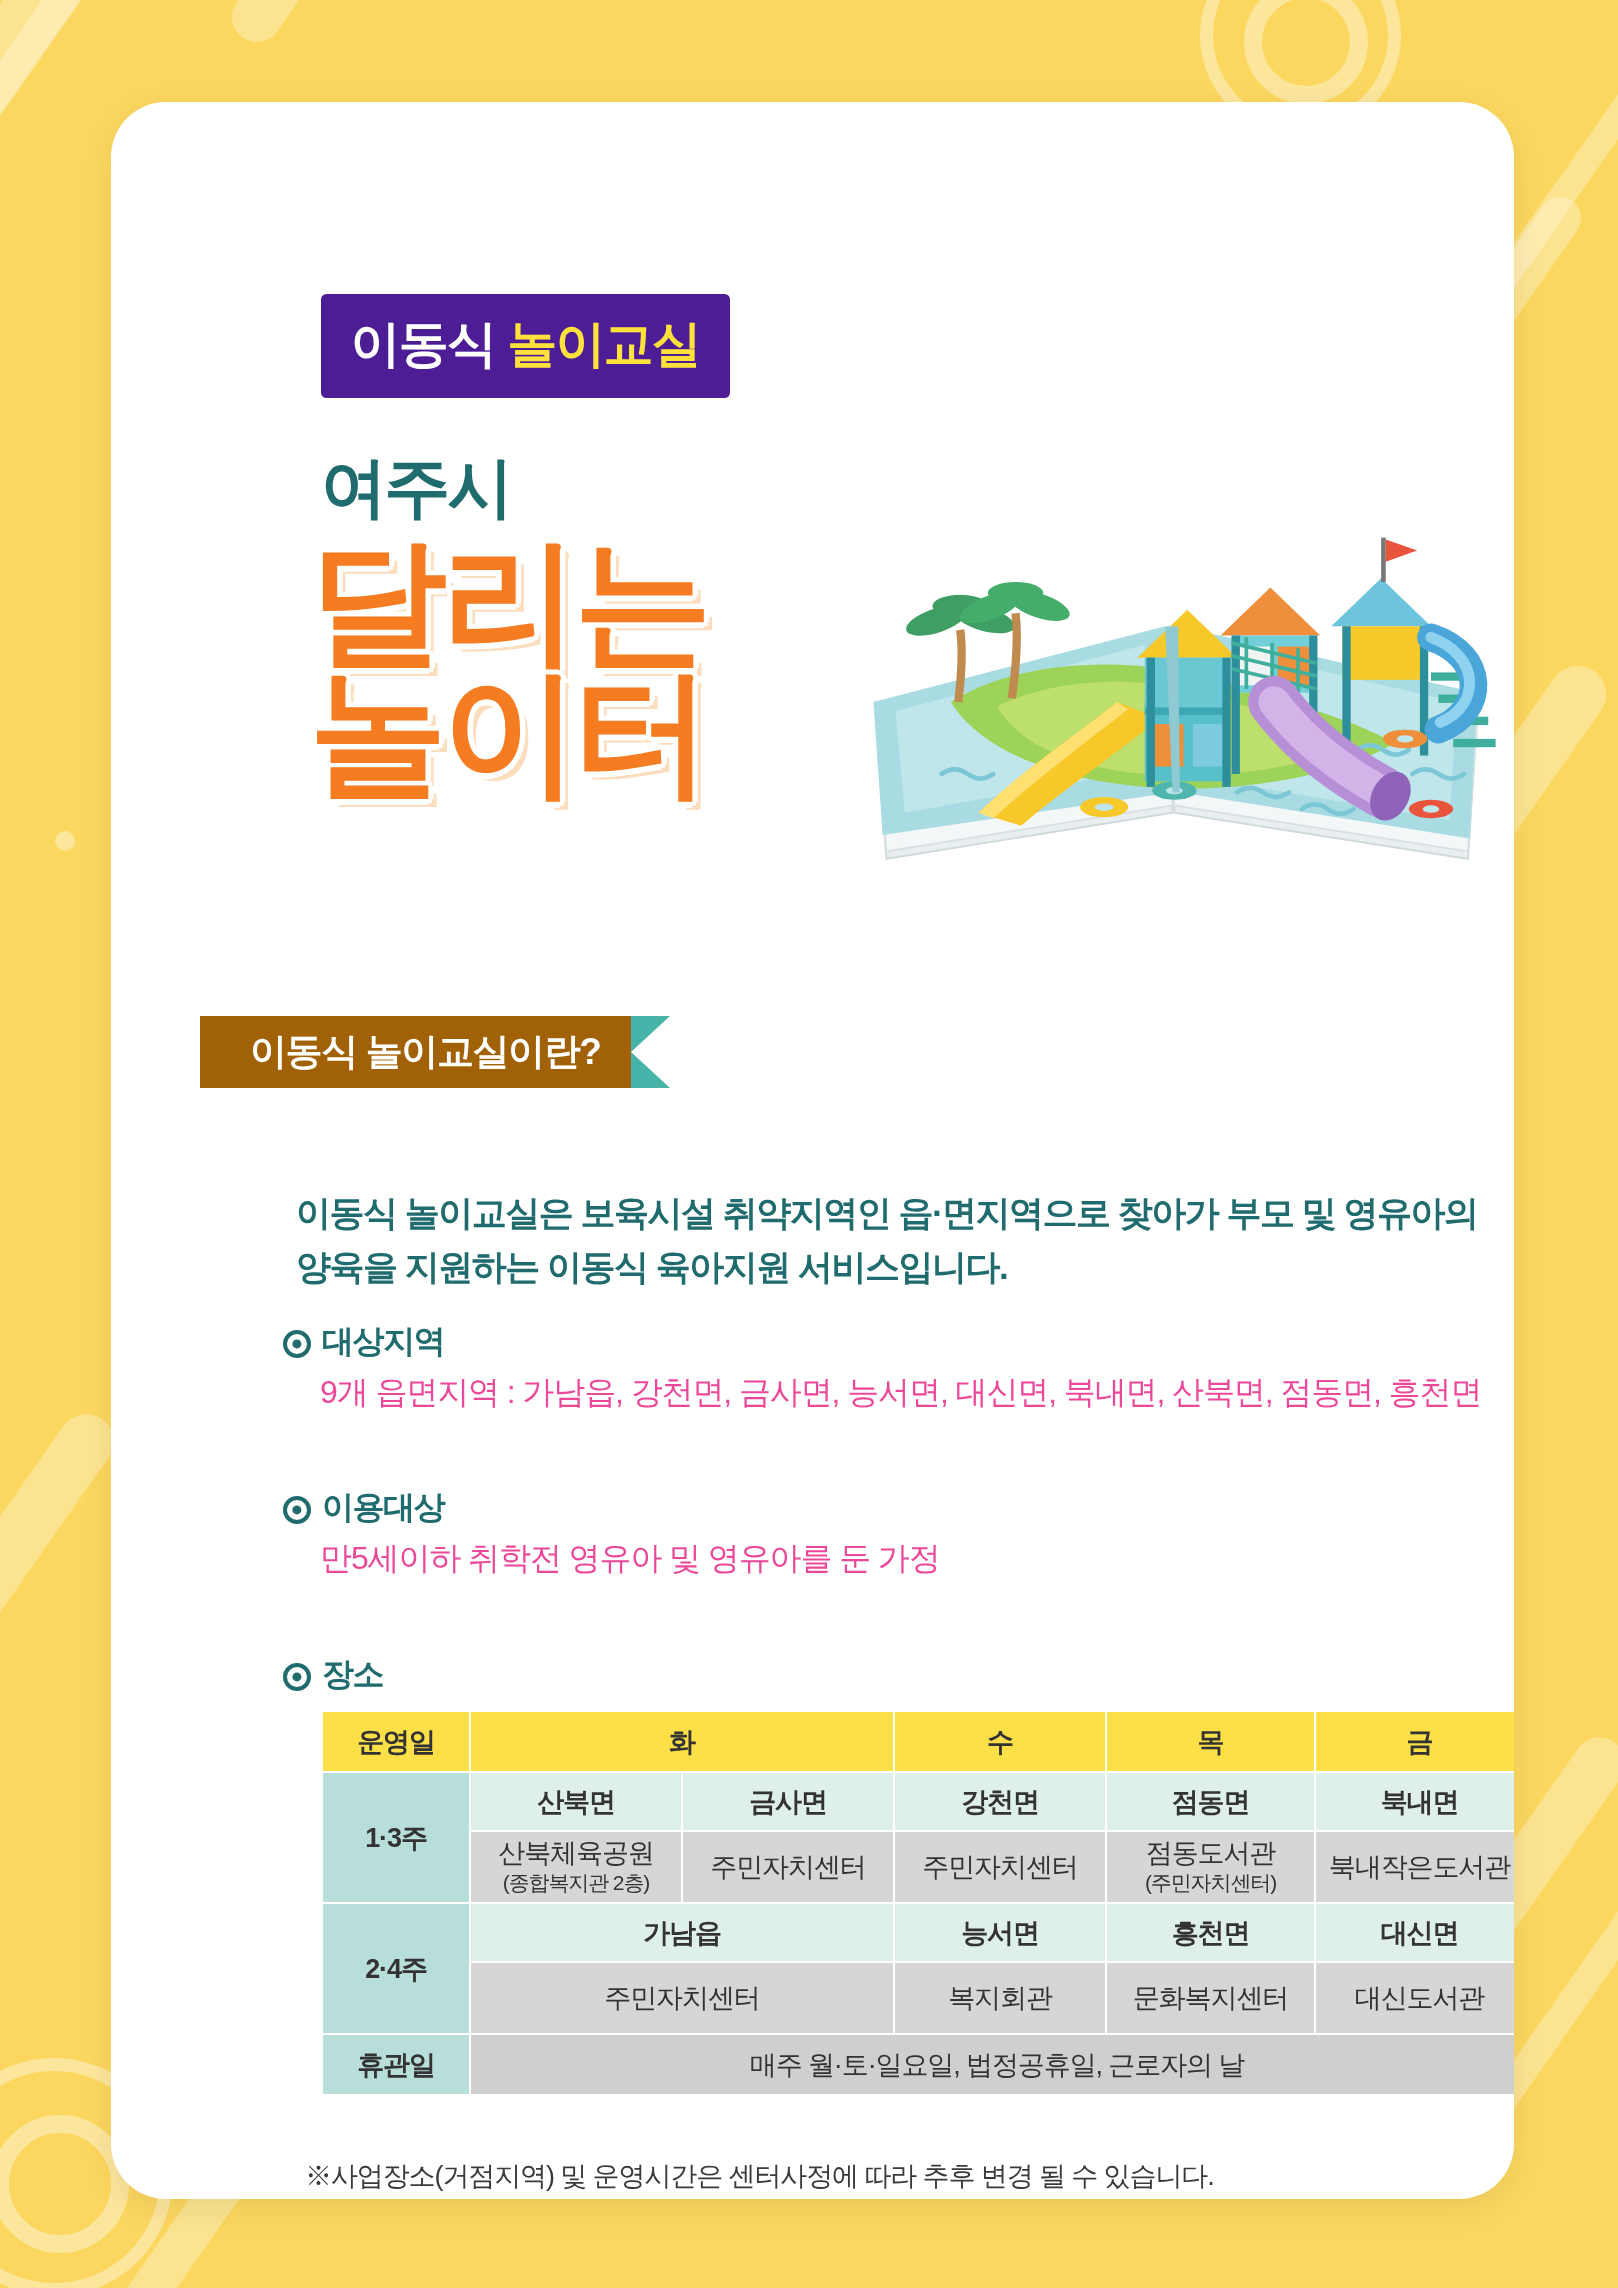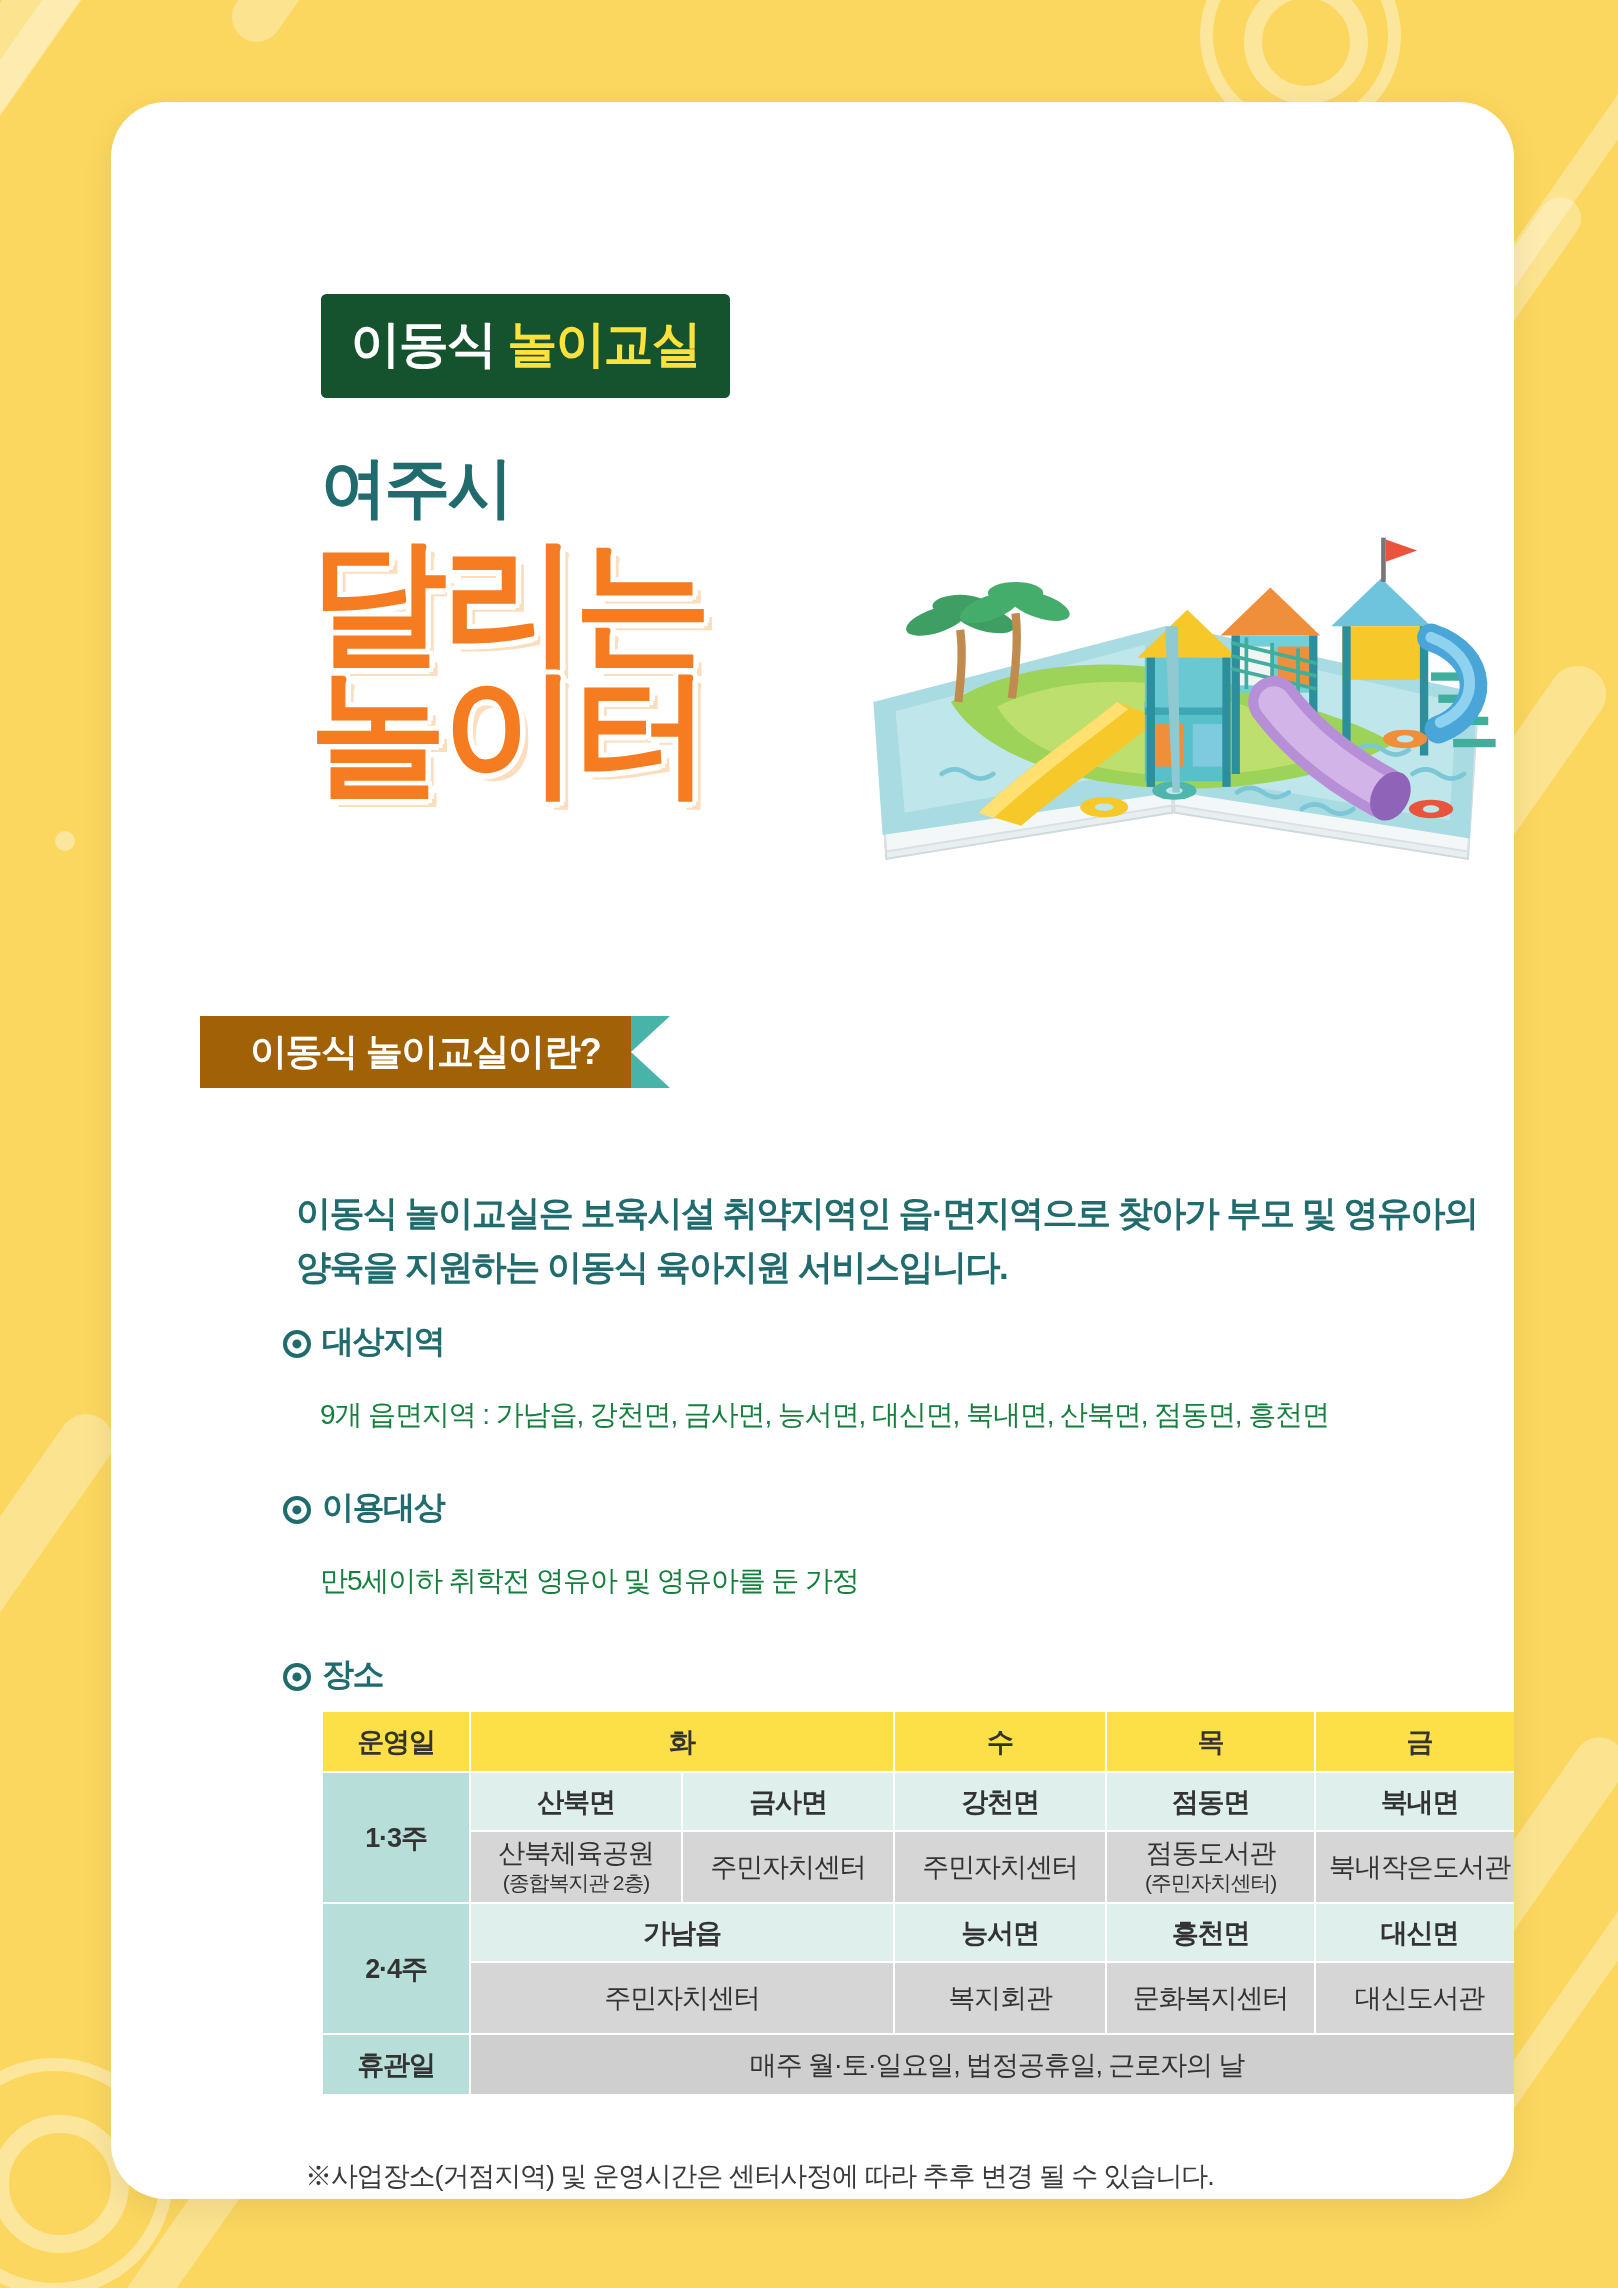--- a/index.html
+++ b/index.html
@@ -50,21 +50,21 @@
     border-radius: 55px;
     box-shadow: 0 9.2px 33px rgba(0, 0, 0, 0.07);
     overflow: hidden;
   }
 
   
   .badge {
     position: absolute;
     left: 210px;
     top: 192px;
-    background: #14532d;
+    background: #4c1d95;
     padding: 16.6px 29.5px 20px 29.5px;
     border-radius: 5.5px;
     font-size: 50px;
     font-weight: bold;
     letter-spacing: -1.8px;
     color: #ffffff;
     white-space: nowrap;
   }
   .badge .hl { color: #ffe13b; }
 
@@ -172,24 +172,24 @@
     position: absolute;
     left: 50%;
     top: 50%;
     width: 9.2px;
     height: 9.2px;
     background: #1f6b6e;
     border-radius: 50%;
     transform: translate(-50%, -50%);
   }
   .sec-text {
-    margin: 30px 0 0 37px;
-    font-size: 28px;
+    margin: 8px 0 0 37px;
+    font-size: 32px;
     line-height: 41px;
-    color: #15803d;
+    color: #ec4899;
     letter-spacing: -1.1px;
   }
 
   #section-area { top: 1218px; }
   #section-target { top: 1384px; }
   #section-place { top: 1551px; }
 
   
   .table-wrap {
     position: absolute;

